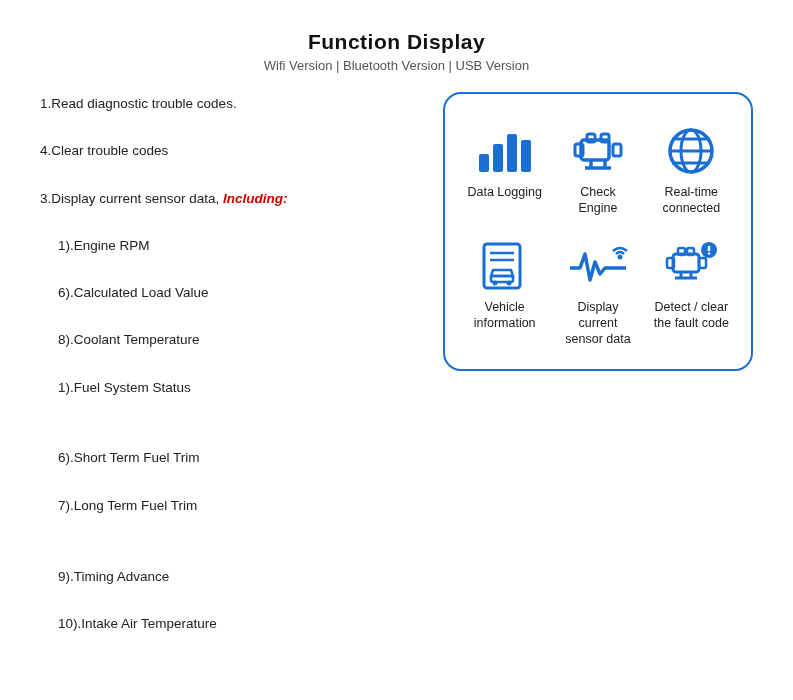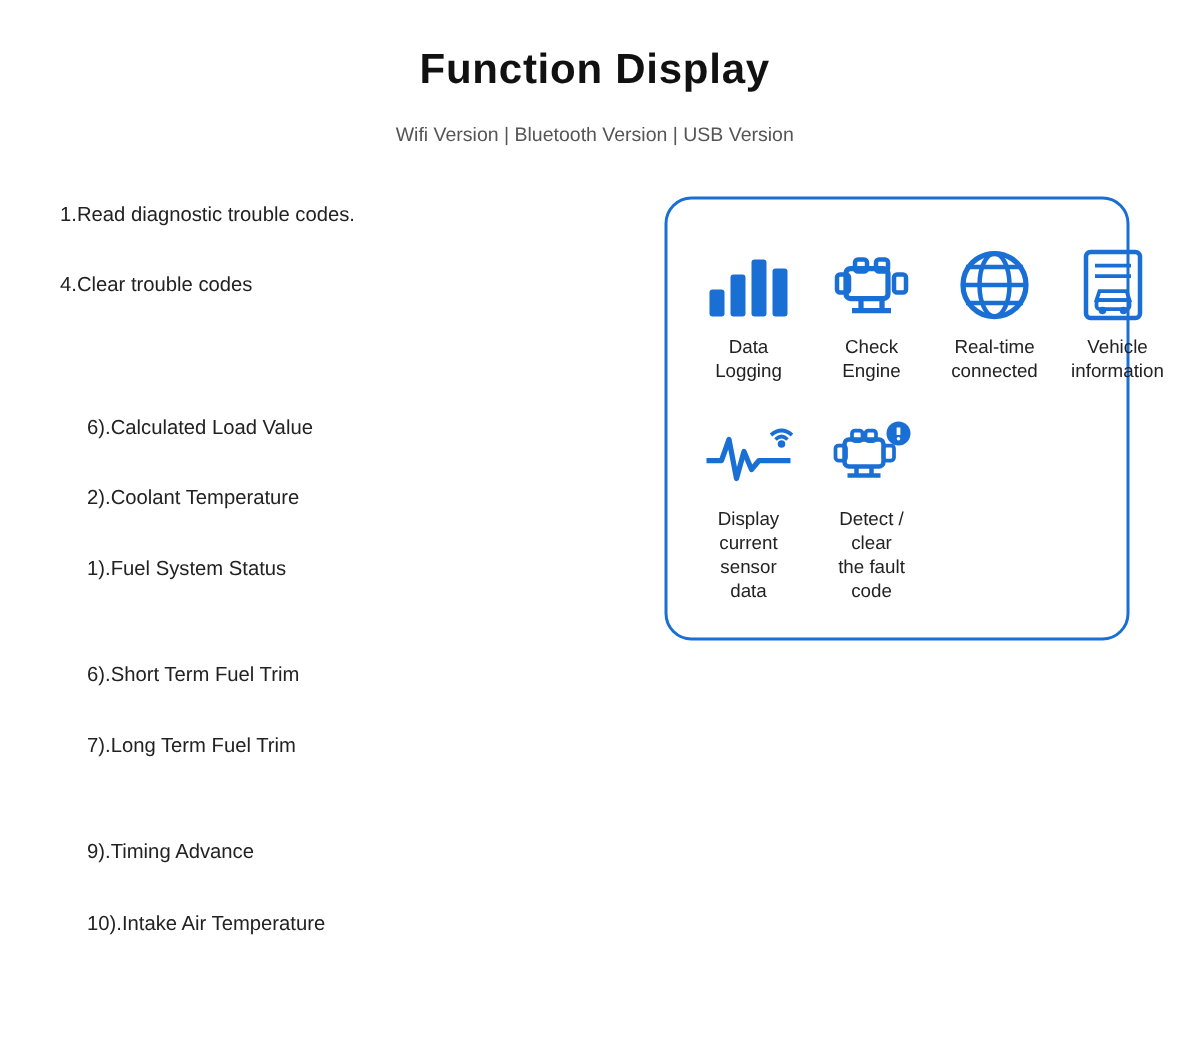--- a/index.html
+++ b/index.html
@@ -13,30 +13,30 @@
     }
     .page {
       width: 793px;
       height: 700px;
       padding: 30px 40px 20px 40px;
       display: flex;
       flex-direction: column;
       align-items: center;
     }
     .page-title {
-      font-size: 28px;
+      font-size: 21px;
       font-weight: 900;
       color: #111;
-      margin-bottom: 20px;
+      margin-bottom: 4px;
       letter-spacing: 0.5px;
     }
     .page-subtitle {
       font-size: 13px;
       color: #555;
-      margin-bottom: 34px;
+      margin-bottom: 19px;
     }
     .content-row {
       display: flex;
       flex-direction: row;
       width: 100%;
       gap: 20px;
       align-items: flex-start;
     }
     .left-list {
       flex: 1;
@@ -57,21 +57,21 @@
     }
     .left-list .sub-item {
       padding-left: 18px;
     }
     .right-card {
       width: 310px;
       border: 2.5px solid #1a6fd4;
       border-radius: 18px;
       padding: 22px 18px 18px 18px;
       display: grid;
-      grid-template-columns: 1fr 1fr 1fr 1fr;
+      grid-template-columns: 1fr 1fr 1fr;
       gap: 10px 10px;
       flex-shrink: 0;
     }
     .icon-cell {
       display: flex;
       flex-direction: column;
       align-items: center;
       justify-content: flex-start;
       gap: 6px;
       padding: 8px 4px 4px 4px;
@@ -94,24 +94,27 @@
 <body>
 
 <div class="page">
   <div class="page-title">Function Display</div>
   <div class="page-subtitle">Wifi Version | Bluetooth Version | USB Version</div>
 
   <div class="content-row">
     <div class="left-list">
       <span class="item top-item">1.Read diagnostic trouble codes.</span><br>
       <span class="item top-item">4.Clear trouble codes</span><br>
-      <br>
-      <br>
+      <span class="item top-item">
+        <span>3.Display current sensor data,</span>
+        <span class="including" style="color: rgb(204, 0, 0);">Including:</span>
+      </span><br>
+      <span class="item sub-item">1).Engine RPM</span><br>
       <span class="item sub-item">6).Calculated Load Value</span><br>
-      <span class="item sub-item">2).Coolant Temperature</span><br>
+      <span class="item sub-item">8).Coolant Temperature</span><br>
       <span class="item sub-item">1).Fuel System Status</span><br>
       <br>
       <span class="item sub-item">6).Short Term Fuel Trim</span><br>
       <span class="item sub-item">7).Long Term Fuel Trim</span><br>
       <br>
       <span class="item sub-item">9).Timing Advance</span><br>
       <span class="item sub-item">10).Intake Air Temperature</span><br>
       <br>
       <br>
       <br>

